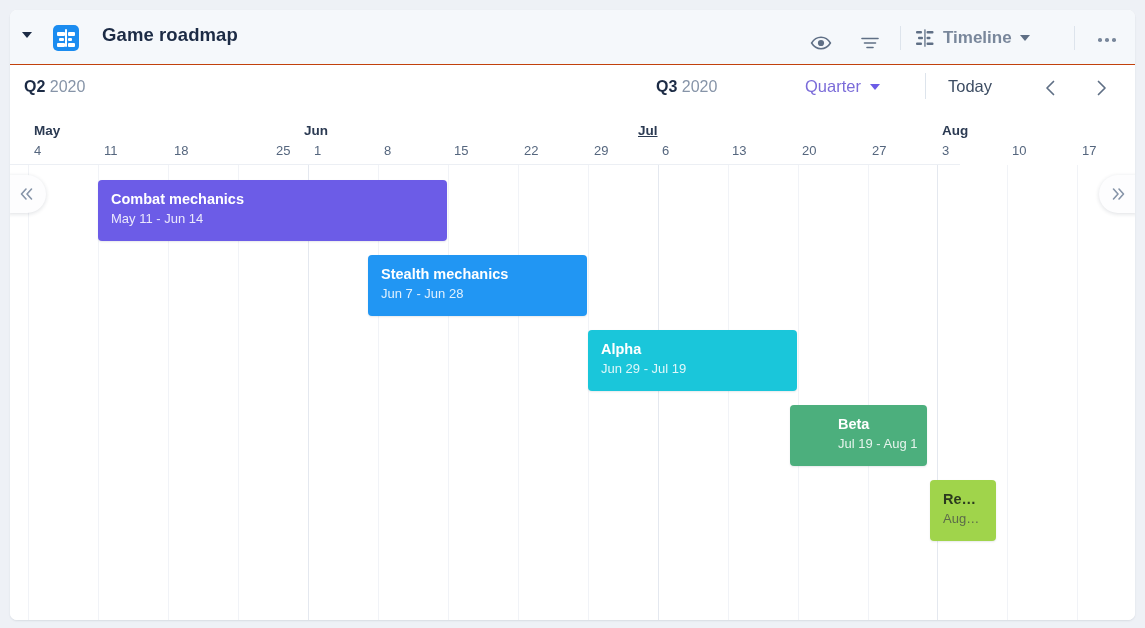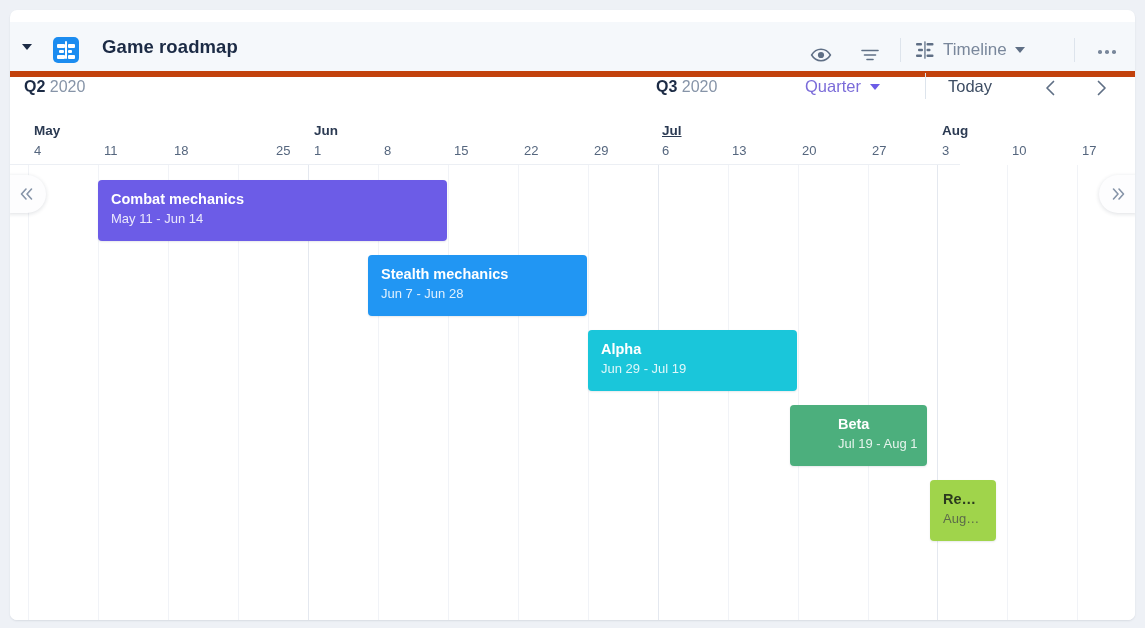--- a/index.html
+++ b/index.html
@@ -16,24 +16,24 @@
     left: 10px; top: 10px;
     width: 1125px; height: 610px;
     background: #ffffff;
     border-radius: 7px;
     overflow: hidden;
     box-shadow: 0 1px 2px rgba(20,35,60,.10);
   }
 
   
   .topbar {
-    position: absolute; left: 0; top: 12px;
+    position: absolute; left: 0; top: 0;
     width: 1125px; height: 55px;
     background: #f5f8fb;
-    border-bottom: 6px solid #c2410c;
+    border-bottom: 1px solid #c2410c;
   }
   .caret-down {
     position: absolute; left: 12px; top: 22px;
     width: 0; height: 0;
     border-left: 5.5px solid transparent;
     border-right: 5.5px solid transparent;
     border-top: 6px solid #1c2b45;
     cursor: pointer;
   }
   .logo {
@@ -66,21 +66,21 @@
   .divider {
     position: absolute; top: 16px; width: 1px; height: 24px;
     background: #dde4ec;
   }
   #div1 { left: 890px; }
   #div2 { left: 1064px; }
   #view-switcher {
     position: absolute; left: 905px; top: 15px; height: 26px;
     display: flex; align-items: center; gap: 8px; cursor: pointer;
   }
-  #view-switcher .vlabel { font-size: 17px; color: #7b8characters; }
+  #view-switcher .vlabel { font-size: 17px; color: #7b8characters; font-weight: bold; }
   .vlabel { font-size: 17px; color: #79879b; }
   .vcaret {
     width: 0; height: 0;
     border-left: 5.5px solid transparent;
     border-right: 5.5px solid transparent;
     border-top: 6px solid #5f6f85;
   }
   #more-icon { left: 1088px; top: 28px; }
   .dots { display: flex; gap: 3.6px; }
   .dots i { width: 3.6px; height: 3.6px; border-radius: 50%; background: #79879b; display: block; }
@@ -250,22 +250,22 @@
     </div>
     <div class="navchev" id="next-btn">
       <svg width="22" height="22" viewBox="0 0 22 22">
         <polyline points="8.5,4.5 15,11 8.5,17.5" fill="none" stroke="#5f6f85" stroke-width="1.7" stroke-linecap="round" stroke-linejoin="round"></polyline>
       </svg>
     </div>
   </div>
 
   <div class="scale" id="date-scale">
       <div class="month" style="left: 24px;">May</div>
-      <div class="month" style="left: 304px;">Jun</div>
-      <div class="month" style="left: 652px; text-decoration: underline;">Jul</div>
+      <div class="month" style="left: 294px;">Jun</div>
+      <div class="month" style="left: 628px; text-decoration: underline;">Jul</div>
       <div class="month" style="left: 932px;">Aug</div>
       <div class="day" style="left: 24px;">4</div>
       <div class="day" style="left: 94px;">11</div>
       <div class="day" style="left: 164px;">18</div>
       <div class="day" style="left: 234px; margin-left: 32px;">25</div>
       <div class="day" style="left: 304px;">1</div>
       <div class="day" style="left: 374px;">8</div>
       <div class="day" style="left: 444px;">15</div>
       <div class="day" style="left: 514px;">22</div>
       <div class="day" style="left: 584px;">29</div>

